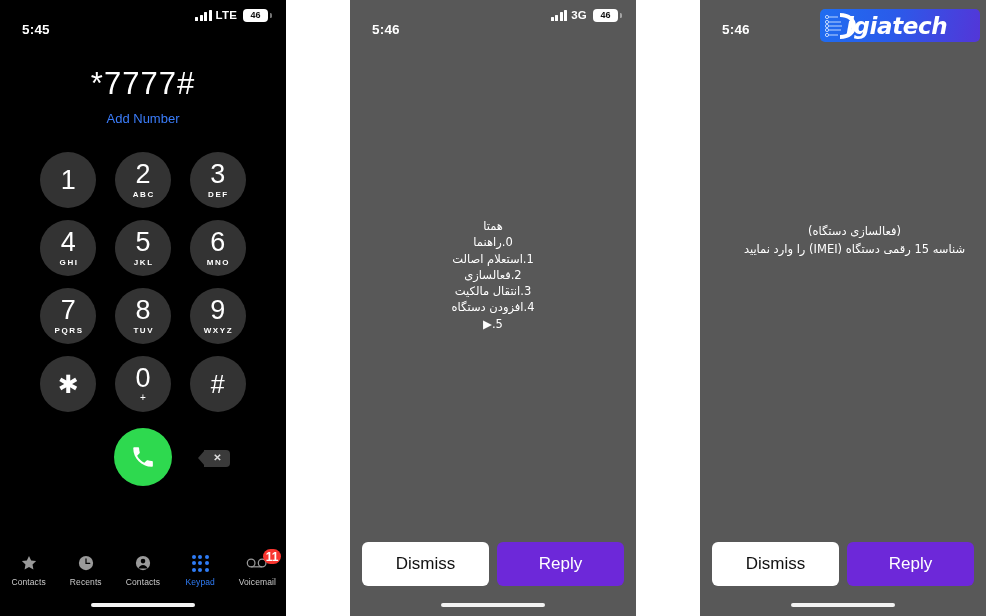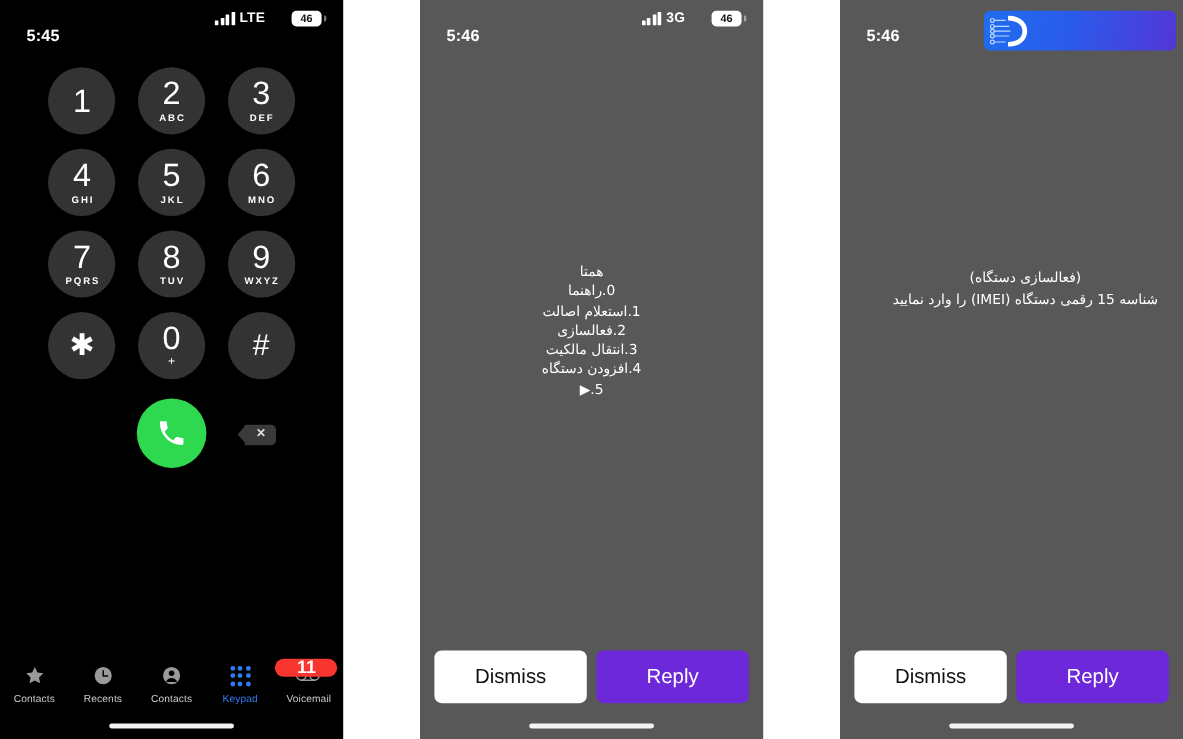--- a/index.html
+++ b/index.html
@@ -70,21 +70,21 @@
     letter-spacing: 0.2px;
   }
   .battery {
     position: relative;
     display: inline-flex;
     align-items: center;
     justify-content: center;
     width: 25px; height: 13px;
     background: #ffffff;
     border-radius: 4px;
-    margin-left: 18px;
+    margin-left: 2px;
   }
   .battery .pct {
     font-size: 9px;
     font-weight: bold;
     color: #111111;
     line-height: 1;
   }
   .battery::after {
     content: "";
     position: absolute;
@@ -243,26 +243,26 @@
   }
   .tab.active .tab-icon { color: #2f7cf6; }
   .tab.active .tab-label { color: #2f7cf6; }
   .vm-badge {
     position: absolute;
     top: -3px; right: 4px;
     min-width: 15px; height: 15px;
     border-radius: 8px;
     background: #f8352f;
     color: #ffffff;
-    font-size: 15px;
+    font-size: 12px;
     font-weight: bold;
     display: flex;
     align-items: center;
     justify-content: center;
-    padding: 0 18px;
+    padding: 0 3px;
   }
   .keypad-dots {
     display: grid;
     grid-template-columns: repeat(3, 4px);
     grid-template-rows: repeat(3, 4px);
     gap: 2.5px;
   }
   .keypad-dots span {
     width: 4px; height: 4px;
     border-radius: 50%;
@@ -371,20 +371,24 @@
             <i></i>
             <i></i>
           </div>
         <div class="sb-net">LTE</div>
         <div class="battery">
           <span class="pct">46</span>
         </div>
       </div>
     </div>
 
+    <div class="number-area">
+      <div class="dialed-number">*7777#</div>
+      <div class="add-number">Add Number</div>
+    </div>
 
     <div class="keypad">
       <div class="key">
         <span class="digit">1</span>
       </div>
       <div class="key">
         <span class="digit">2</span>
         <span class="letters">ABC</span>
       </div>
       <div class="key">
@@ -560,20 +564,21 @@
         </g>
         <g fill="none" stroke="#bcd6ff" stroke-width="1">
           <circle cx="3" cy="4" r="1.6"></circle>
             <circle cx="3" cy="9" r="1.6"></circle>
           <circle cx="3" cy="13" r="1.6"></circle>
             <circle cx="3" cy="17" r="1.6"></circle>
           <circle cx="3" cy="22" r="1.6"></circle>
         </g>
         <path d="M16 2c9 0 14 5 14 11s-5 11-14 11" stroke="#ffffff" stroke-width="4" fill="none"></path>
       </svg>
+      <span class="logo-word">igiatech</span>
     </div>
 
     <div class="ussd-body">
       <div class="ussd-text">
         <span class="line">(فعالسازی دستگاه)</span>
         <span class="line">شناسه 15 رقمی دستگاه (IMEI) را وارد نمایید</span>
       </div>
     </div>
 
     <div class="dialog-actions">

